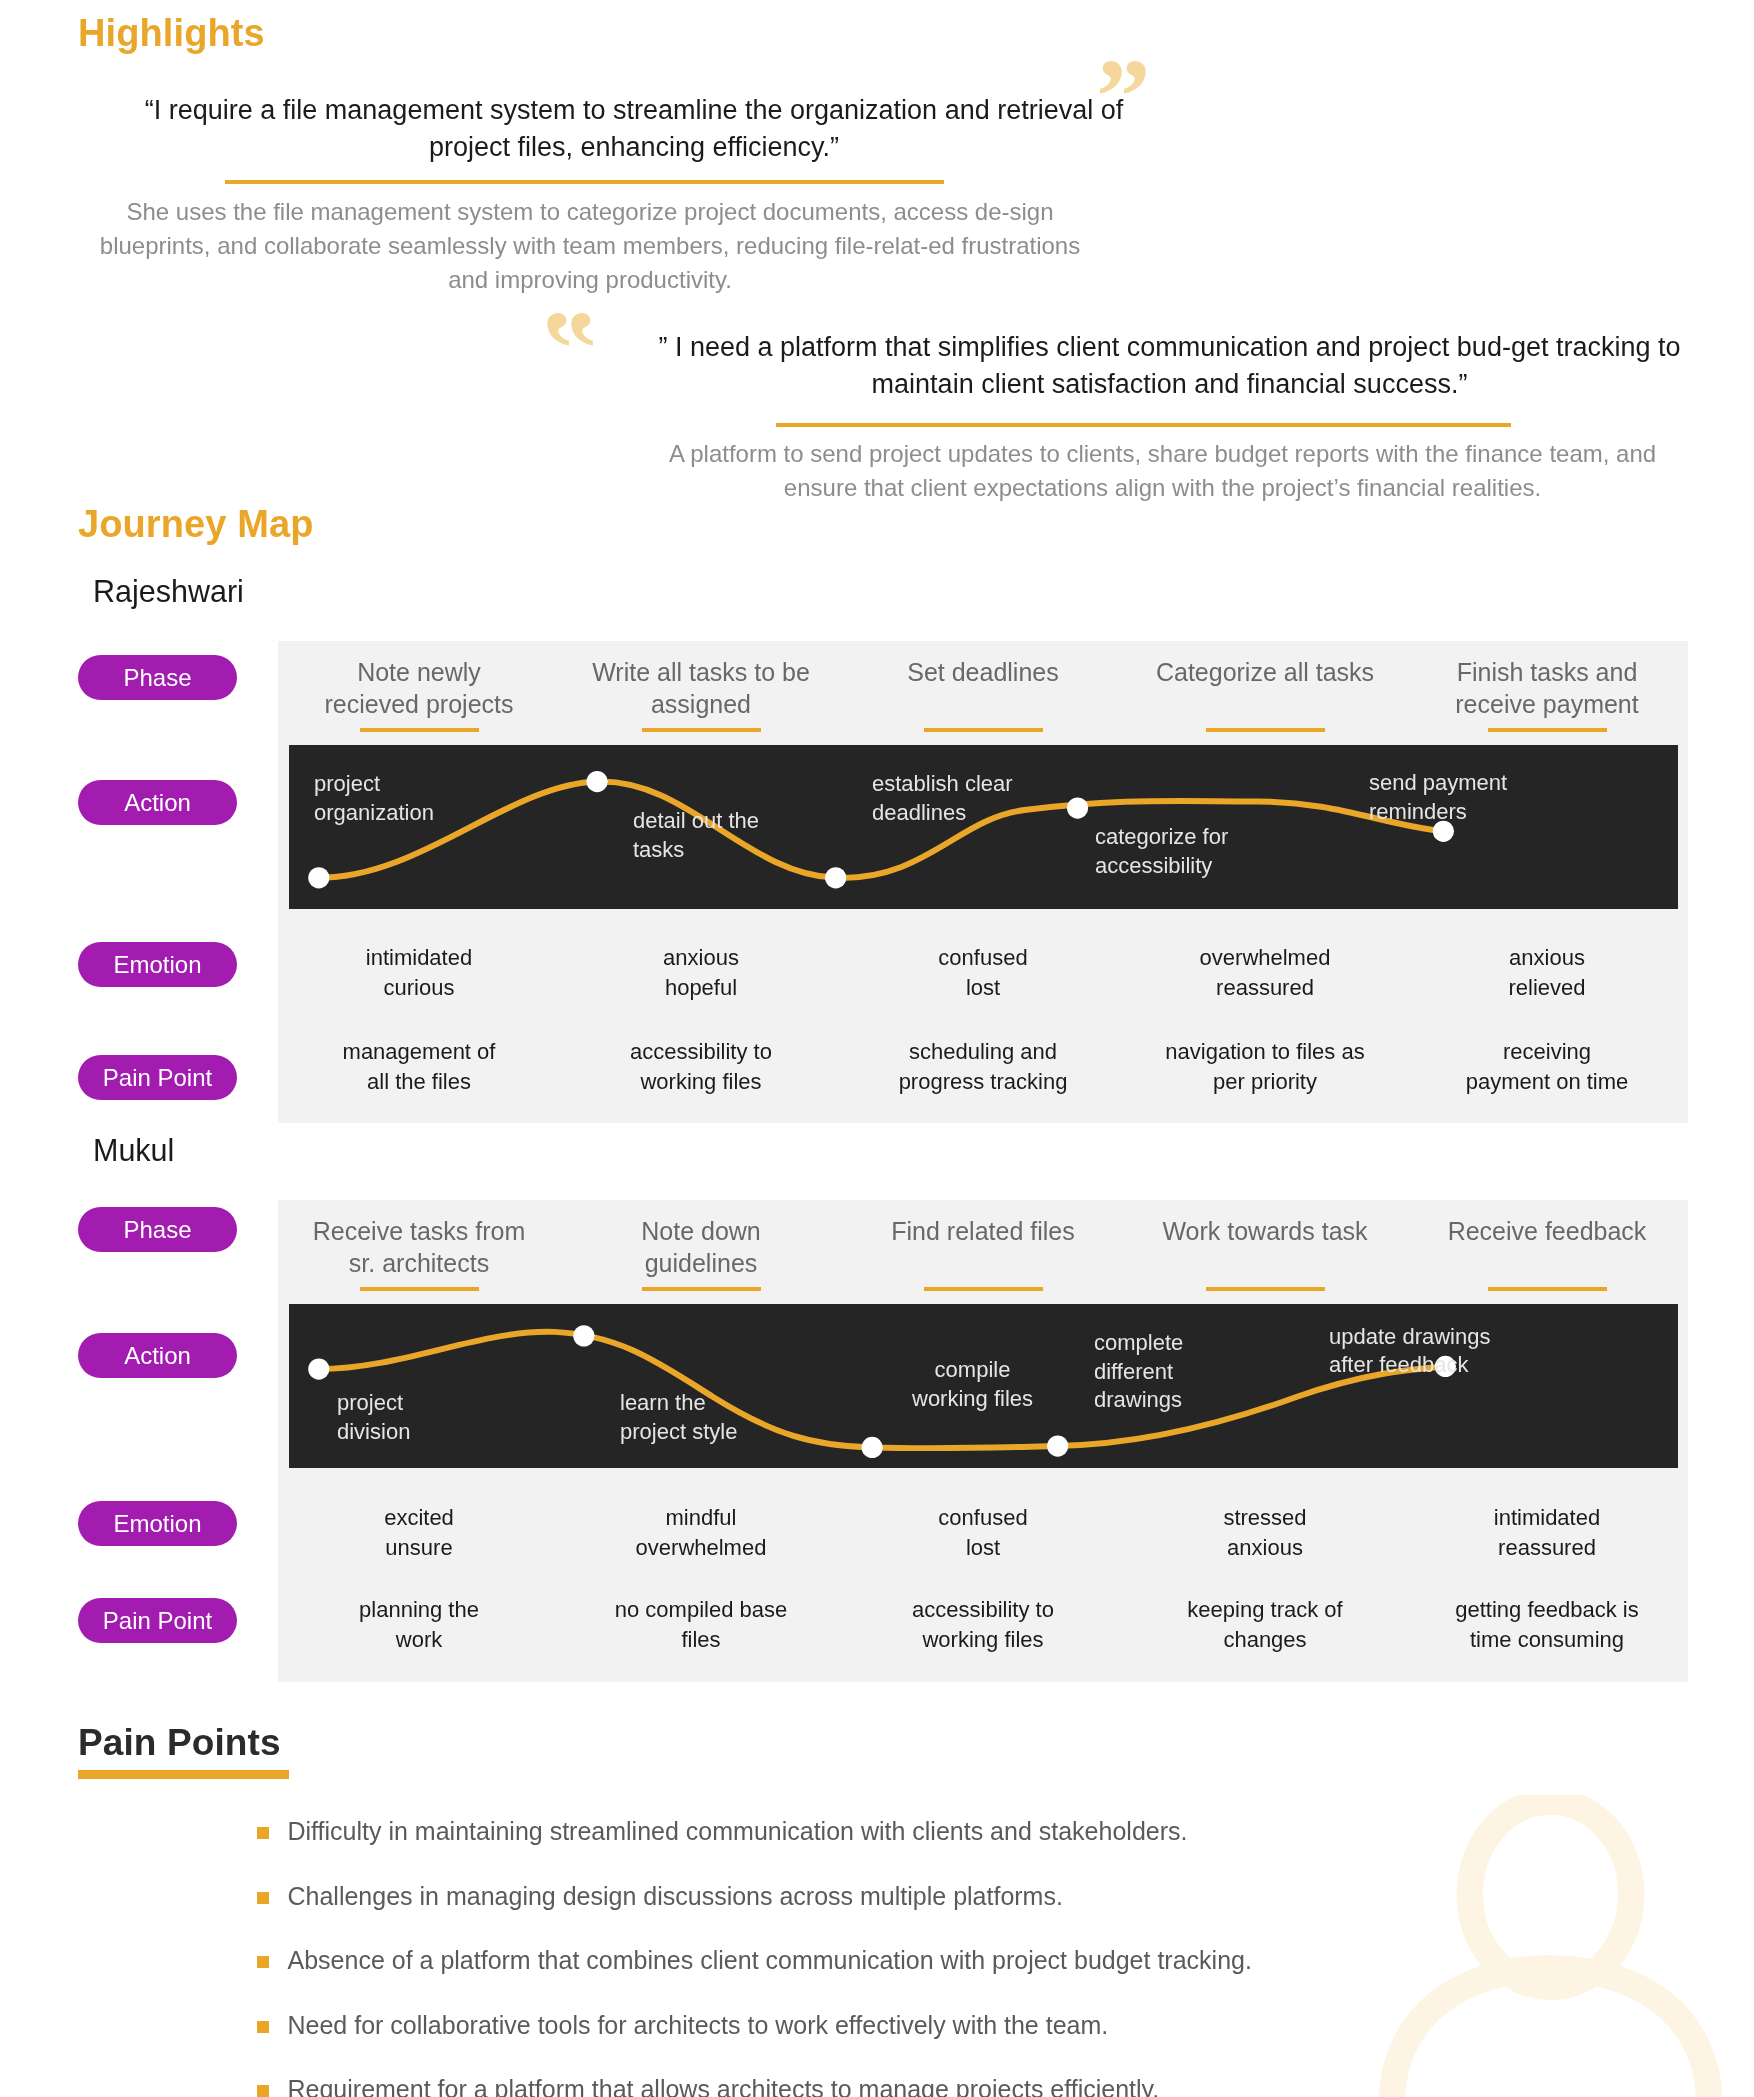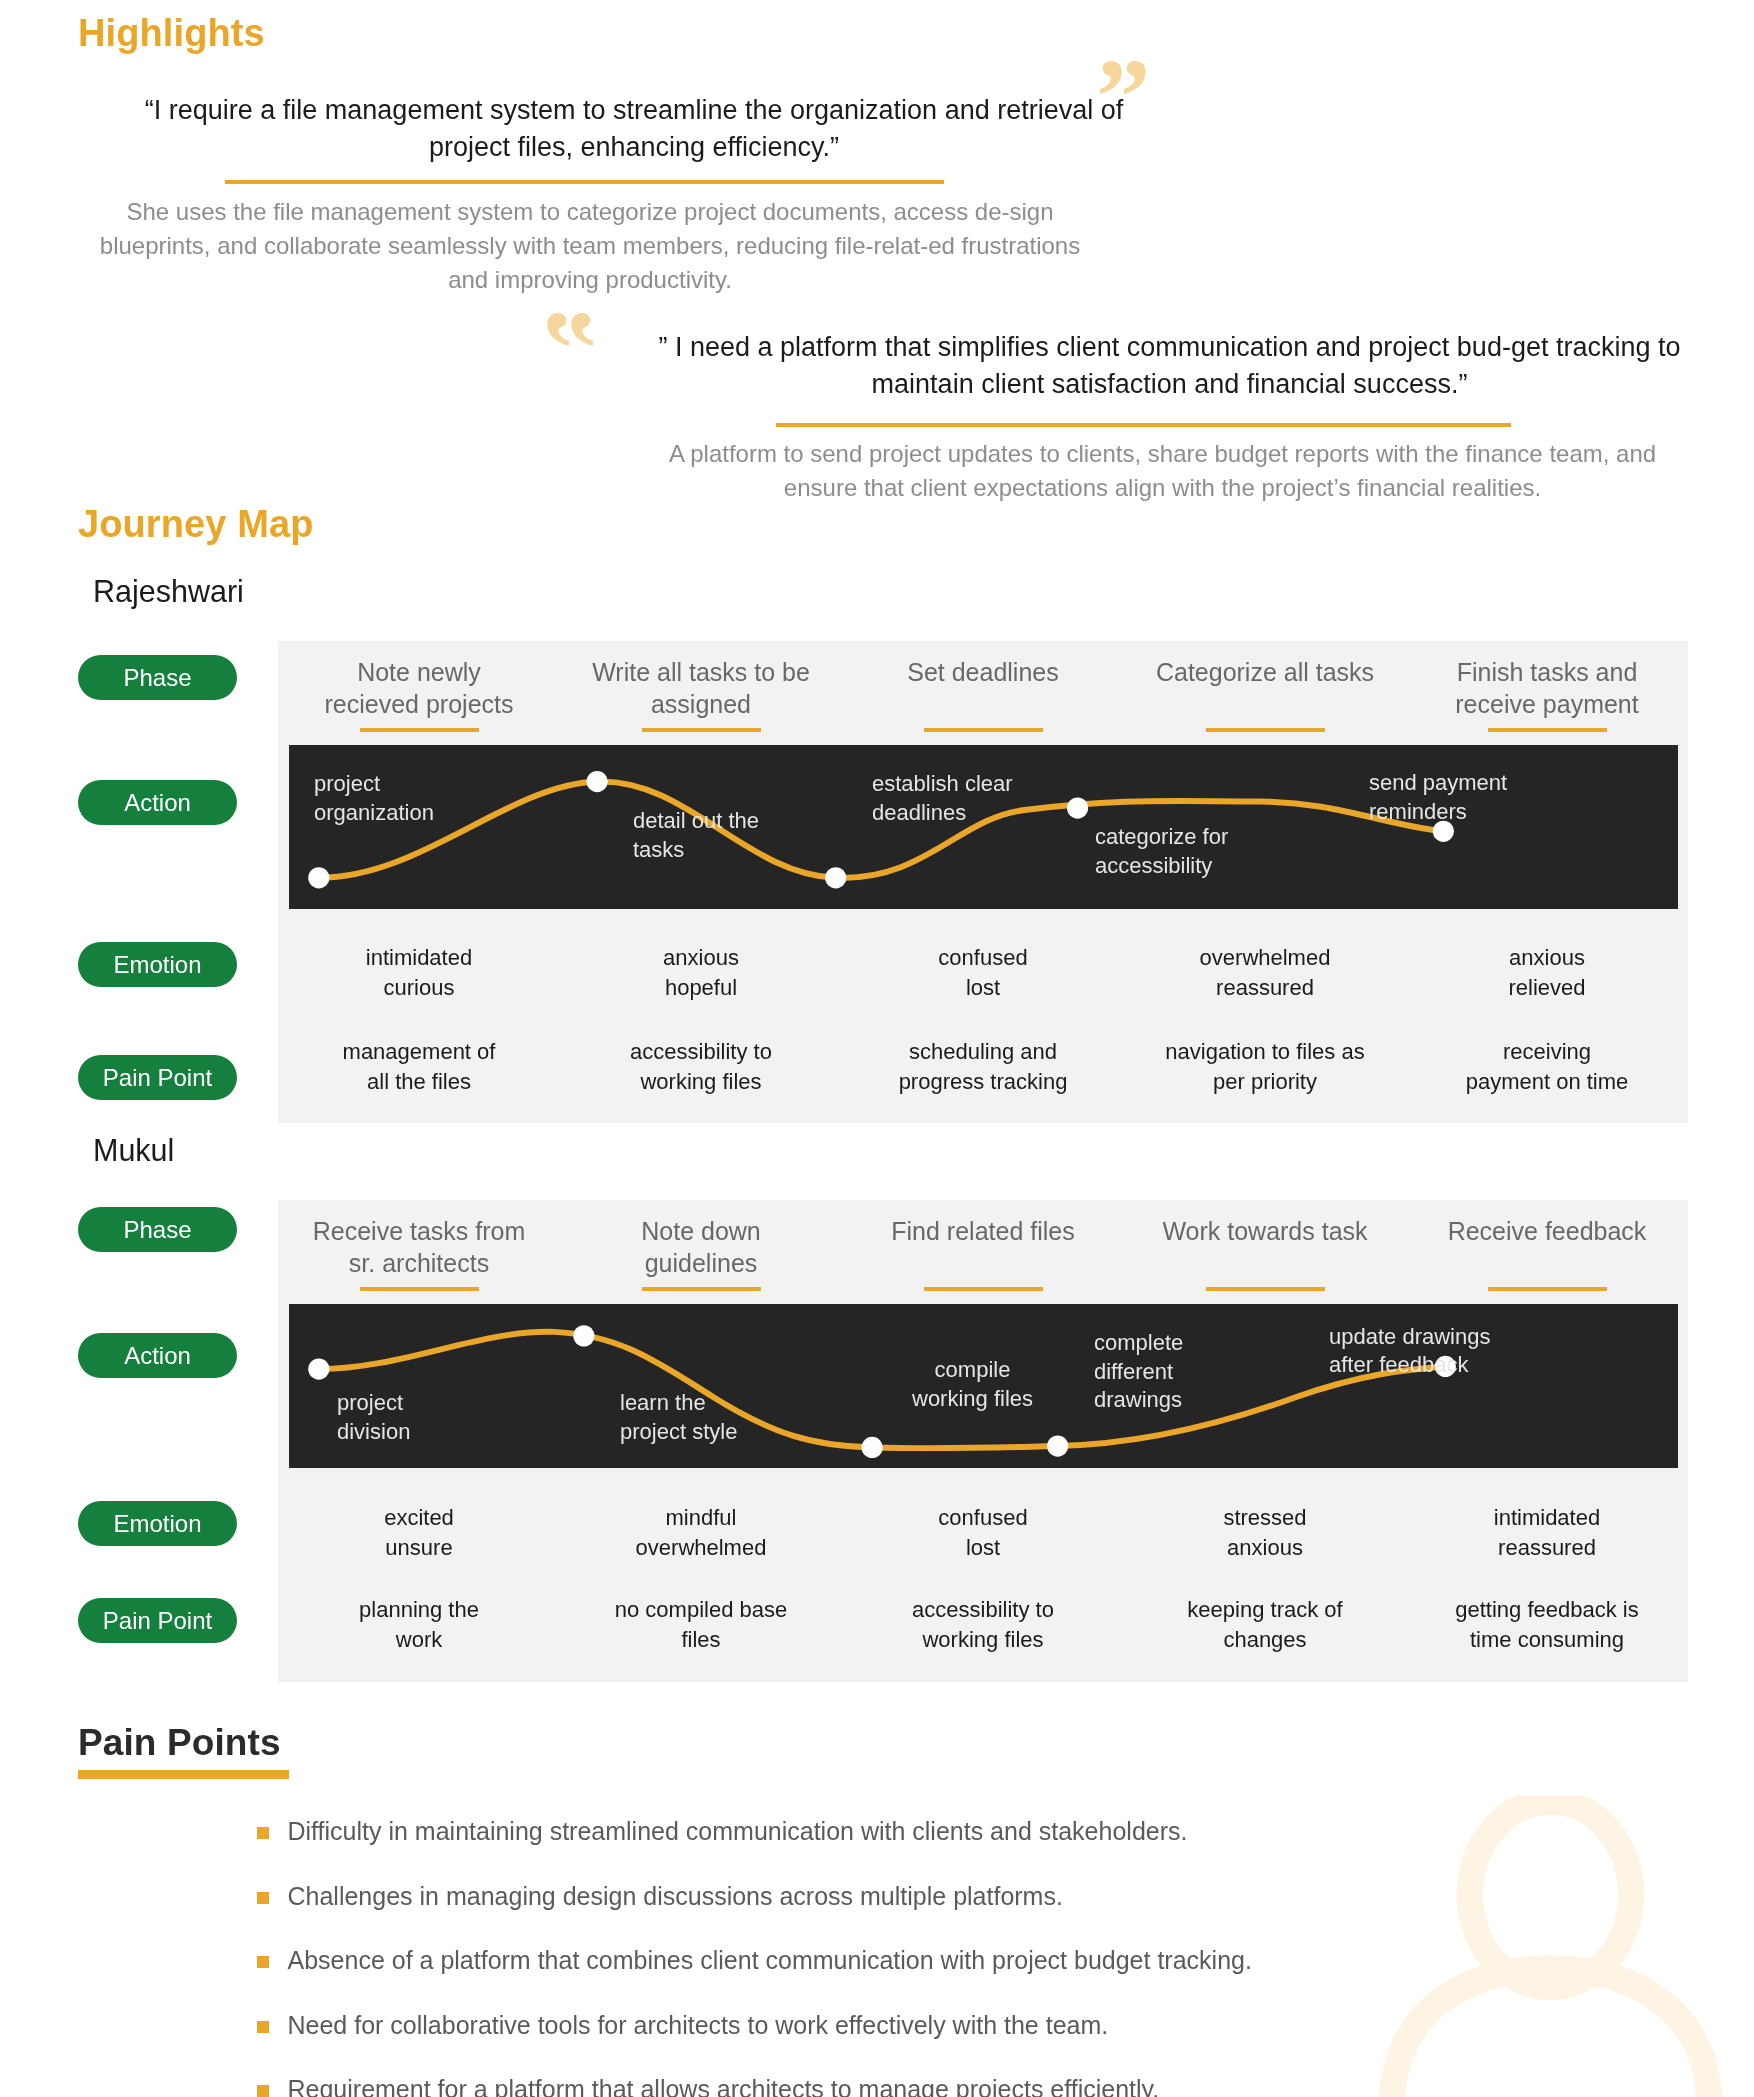--- a/index.html
+++ b/index.html
@@ -138,21 +138,21 @@
   #journey-panel-1 { top: 641px;  height: 482px; }
   #journey-panel-2 { top: 1200px; height: 482px; }
 
   
   .row-pill {
     position: absolute;
     left: 78px;
     width: 159px;
     height: 45px;
     border-radius: 22.5px;
-    background: #15803d;
+    background: #a21caf;
     color: #ffffff;
     font-size: 24px;
     display: flex;
     align-items: center;
     justify-content: center;
   }
 
   
   .phase-row {
     position: absolute;

